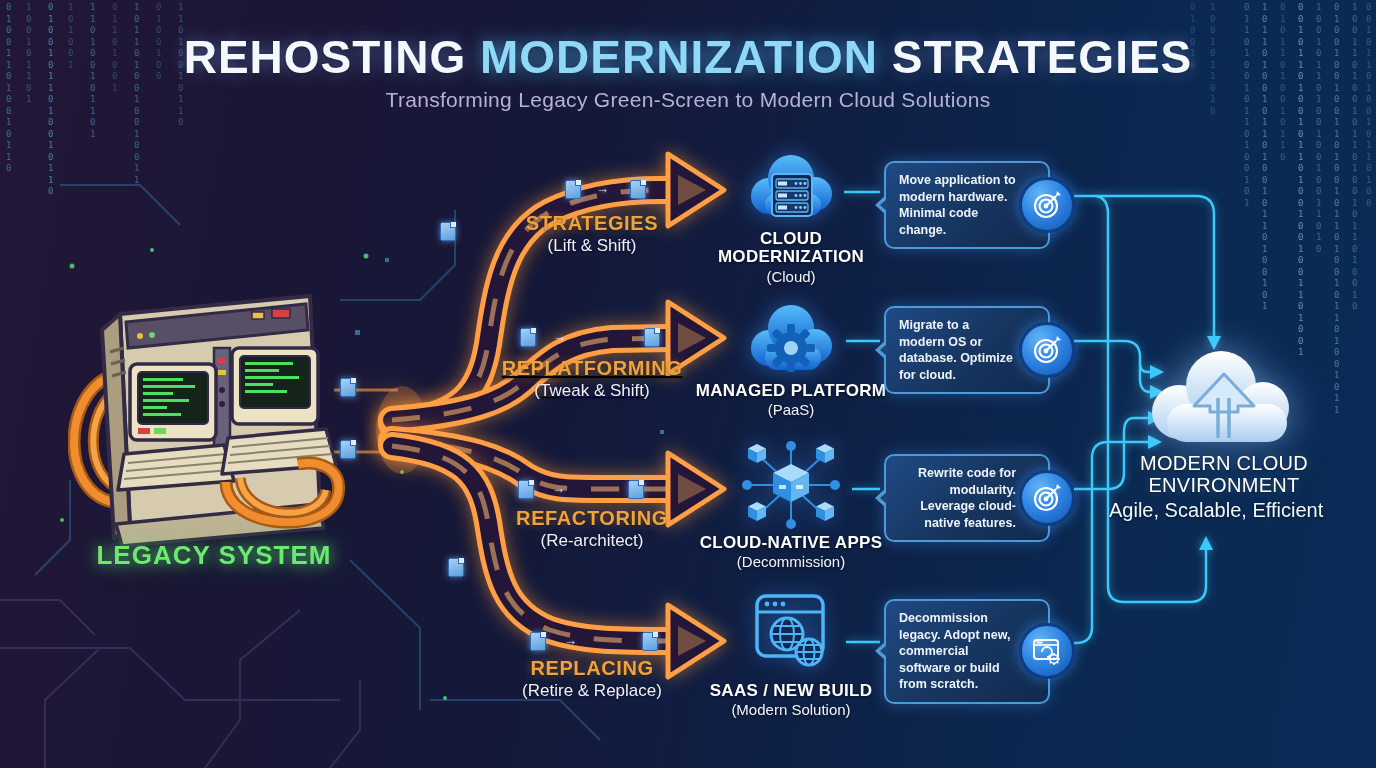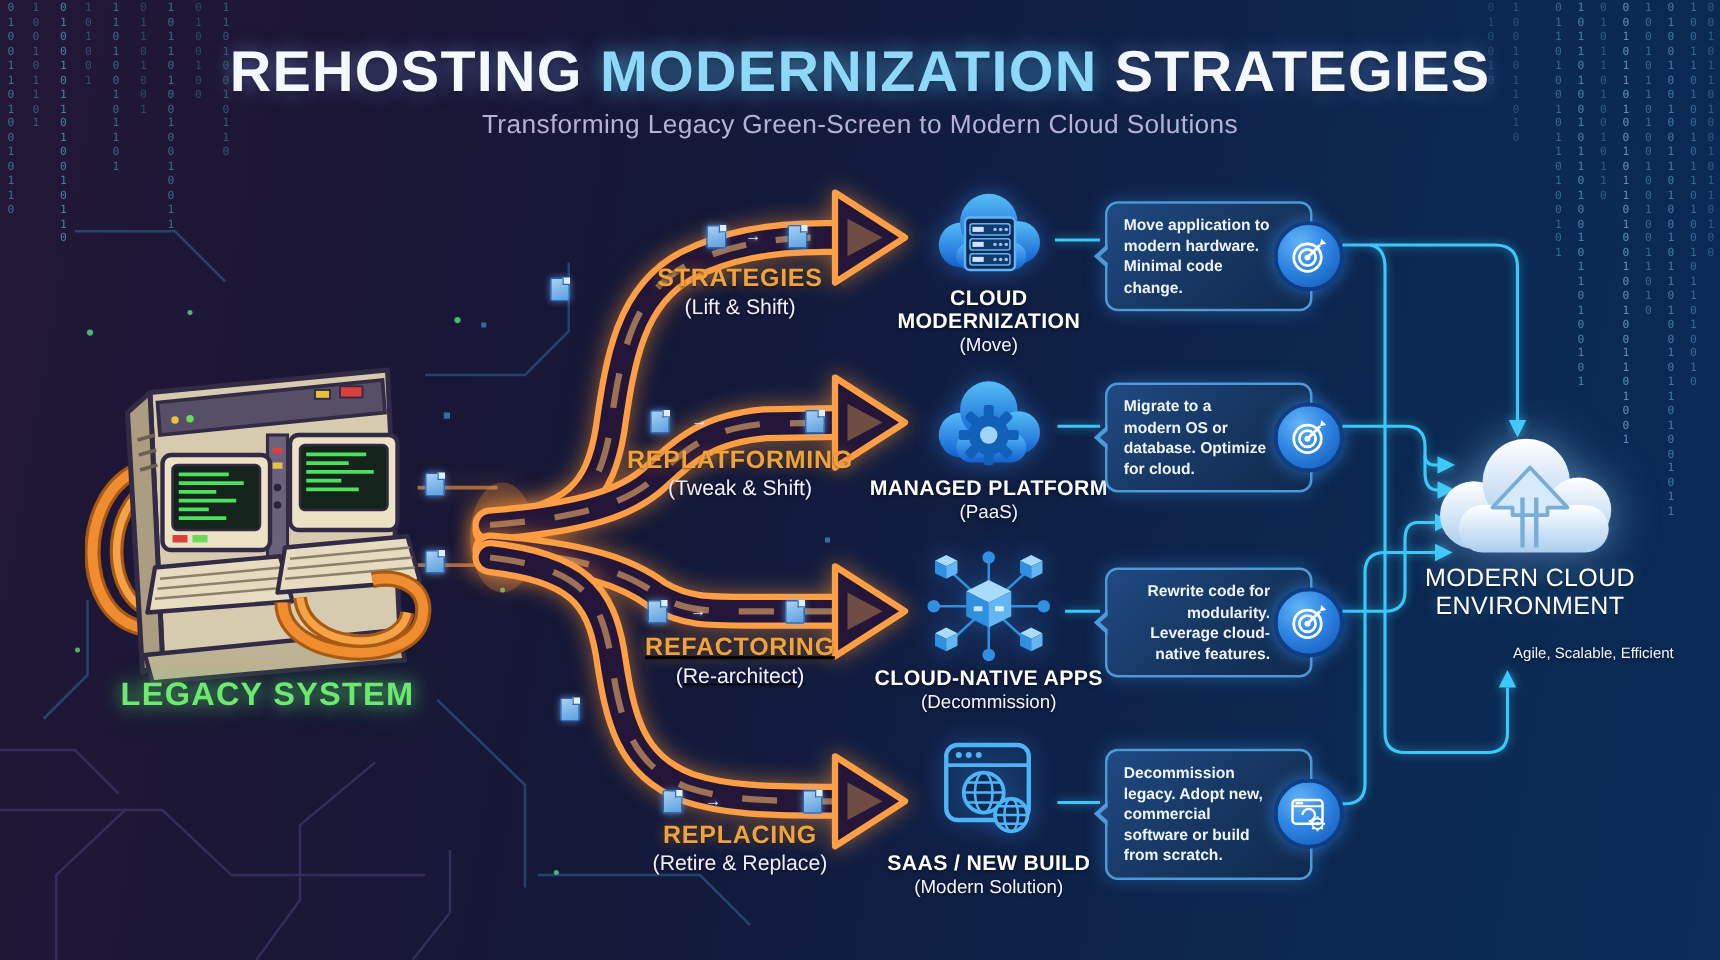--- a/index.html
+++ b/index.html
@@ -37,21 +37,21 @@
     border-top:10px solid transparent;border-bottom:10px solid transparent;border-right:11px solid #4e9ad8;}
   .bubble .tail-i{position:absolute;left:-6px;top:50%;transform:translateY(-50%);width:0;height:0;
     border-top:7px solid transparent;border-bottom:7px solid transparent;border-right:8px solid #1d4579;}
   .badge{position:absolute;right:-27px;top:50%;transform:translateY(-50%);
     width:50px;height:50px;border-radius:50%;
     background:radial-gradient(circle at 35% 28%,#63b4f6 0%,#2f86e4 45%,#1254b2 100%);
     border:3px solid #0d3e86;box-shadow:0 0 14px rgba(60,150,255,.6);
     display:flex;align-items:center;justify-content:center;}
   
   .dest-title{width:210px;text-align:center;font-size:20px;font-weight:400;color:#ffffff;line-height:1.12;letter-spacing:.3px;text-shadow:0 0 10px rgba(120,190,255,.4),0 1px 3px rgba(0,0,0,.6);}
-  .dest-sub{width:230px;text-align:right;font-size:12px;color:#f2f7ff;text-shadow:0 1px 3px rgba(0,0,0,.6);margin-top:16px;}
+  .dest-sub{width:230px;text-align:left;font-size:20px;color:#f2f7ff;text-shadow:0 1px 3px rgba(0,0,0,.6);}
   
   .legacy-label{width:260px;text-align:center;font-size:26px;font-weight:800;letter-spacing:1px;color:#6ce96e;
     text-shadow:0 0 14px rgba(90,230,110,.8),0 0 30px rgba(90,230,110,.45);}
   
   .org{filter:drop-shadow(0 0 9px rgba(255,150,50,.55));}
   .cy{filter:drop-shadow(0 0 4px rgba(57,201,251,.65));}
   
   .doc{position:absolute;width:14px;height:17px;background:linear-gradient(160deg,#a8d2f4,#5d9fe0);border:1.5px solid #2f6cb4;border-radius:2px;box-shadow:0 0 6px rgba(120,180,255,.6);}
   .doc::after{content:"";position:absolute;right:-1px;top:-1px;width:5px;height:5px;background:#dceeff;border-left:1.5px solid #2f6cb4;border-bottom:1.5px solid #2f6cb4;}
   .mini-arrow{position:absolute;color:#d8e8f8;font-size:13px;text-shadow:0 0 4px rgba(180,220,255,.8);}
@@ -565,25 +565,25 @@
   <div class="doc abs" style="left:628px;top:480px;"></div>
   <span class="mini-arrow abs" style="left:552px;top:481px;">→</span>
   <div class="doc abs" style="left:530px;top:632px;"></div>
   <div class="doc abs" style="left:642px;top:632px;"></div>
   <span class="mini-arrow abs" style="left:564px;top:633px;">→</span>
 
   <div class="abs strategy-label" style="left:472px;top:212px;">
     <div class="strategy-name">STRATEGIES</div>
     <div class="strategy-method">(Lift &amp; Shift)</div>
   </div>
-  <div class="abs strategy-label" style="left:472px;top:357px;">
+  <div class="abs strategy-label" style="left:472px;top:357px;text-decoration:underline;">
     <div class="strategy-name">REPLATFORMING</div>
     <div class="strategy-method">(Tweak &amp; Shift)</div>
   </div>
-  <div class="abs strategy-label" style="left:472px;top:507px;text-decoration:underline;">
+  <div class="abs strategy-label" style="left:472px;top:507px;">
     <div class="strategy-name">REFACTORING</div>
     <div class="strategy-method">(Re-architect)</div>
   </div>
   <div class="abs strategy-label" style="left:472px;top:657px;">
     <div class="strategy-name">REPLACING</div>
     <div class="strategy-method">(Retire &amp; Replace)</div>
   </div>
 
   <div class="abs solution" style="left:691px;top:150px;">
     <svg class="sol-icon" width="104" height="78" viewBox="0 0 104 78">
@@ -614,21 +614,21 @@
           <circle cx="57" cy="45.5" r="1.4"></circle>
             <circle cx="61.5" cy="45.5" r="1.4"></circle>
             <circle cx="66" cy="45.5" r="1.4"></circle>
           <circle cx="57" cy="57.5" r="1.4"></circle>
             <circle cx="61.5" cy="57.5" r="1.4"></circle>
             <circle cx="66" cy="57.5" r="1.4"></circle>
         </g>
       </g>
     </svg>
     <div class="sol-title" style="width:160px;margin:2px auto 0;">CLOUD MODERNIZATION</div>
-    <div class="sol-sub">(Move)</div>
+    <div class="sol-sub">(Cloud)</div>
   </div>
 
   <div class="abs solution" style="left:691px;top:300px;">
     <svg class="sol-icon" width="104" height="82" viewBox="0 0 104 82">
       <g fill="url(#cg1)">
         <circle cx="30" cy="48" r="18"></circle>
           <circle cx="52" cy="28" r="23"></circle>
           <circle cx="76" cy="46" r="17"></circle>
         <rect x="26" y="46" width="56" height="24" rx="12"></rect>
       </g>

